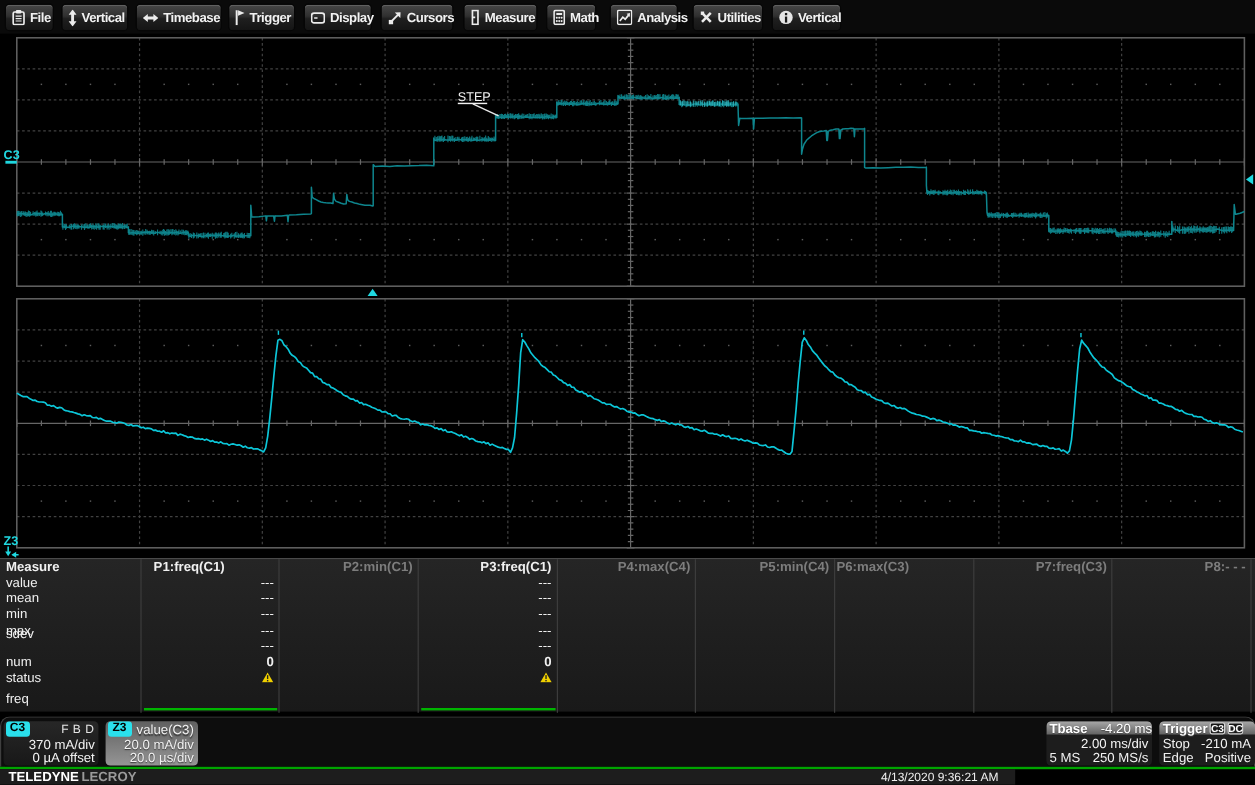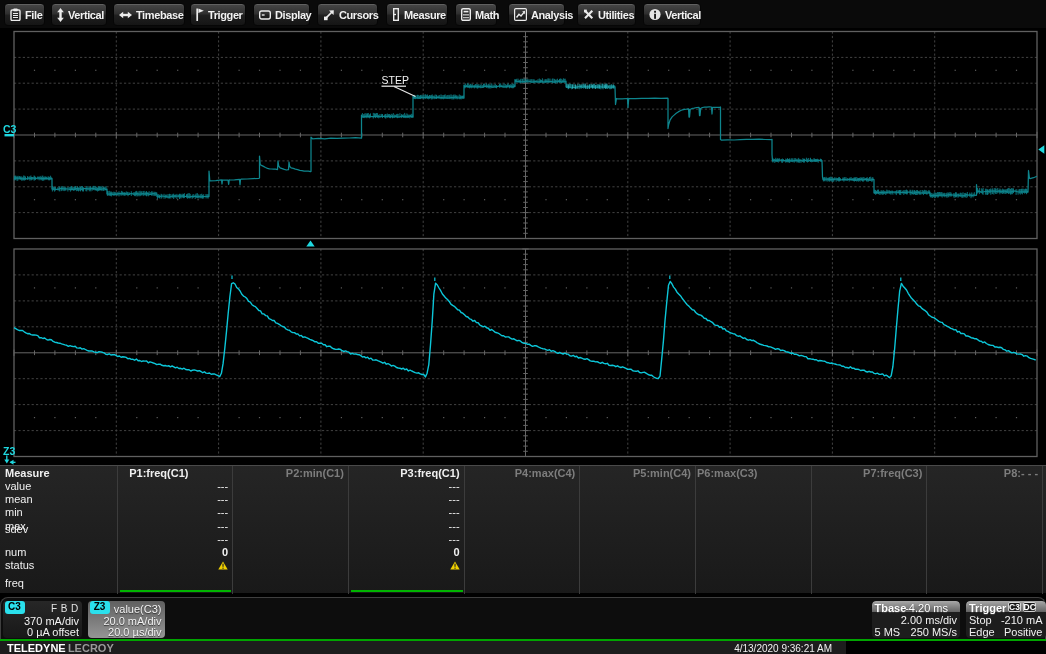--- a/index.html
+++ b/index.html
@@ -537,21 +537,21 @@
     <div style="position:absolute;left:1042.1px;top:0;width:1px;height:128px;background:#3c3c3c"></div>
     <div style="position:absolute;left:5px;top:1px;font-weight:bold;color:#f0f0f0">Measure</div>
     <div style="position:absolute;left:5px;top:14px;font-weight:normal;color:#f0f0f0">value</div>
     <div style="position:absolute;left:5px;top:27.2px;font-weight:normal;color:#f0f0f0">mean</div>
     <div style="position:absolute;left:5px;top:40.4px;font-weight:normal;color:#f0f0f0">min</div>
     <div style="position:absolute;left:5px;top:53.6px;font-weight:normal;color:#f0f0f0">max</div>
     <div style="position:absolute;left:5px;top:57px;font-weight:normal;color:#f0f0f0">sdev</div>
     <div style="position:absolute;left:5px;top:80px;font-weight:normal;color:#f0f0f0">num</div>
     <div style="position:absolute;left:5px;top:93.2px;font-weight:normal;color:#f0f0f0">status</div>
     <div style="position:absolute;left:5px;top:110.5px;font-weight:normal;color:#f0f0f0">freq</div>
-    <div style="position:absolute;left:104px;top:1px;width:109.69999999999999px;text-align:center;font-weight:bold;color:#f0f0f0">P1:freq(C1)</div>
+    <div style="position:absolute;left:128px;top:1px;width:109.69999999999999px;text-align:left;font-weight:bold;color:#f0f0f0">P1:freq(C1)</div>
     <div style="position:absolute;left:118.5px;top:14px;width:109.69999999999999px;text-align:right;color:#f0f0f0">---</div>
     <div style="position:absolute;left:118.5px;top:27.2px;width:109.69999999999999px;text-align:right;color:#f0f0f0">---</div>
     <div style="position:absolute;left:118.5px;top:40.4px;width:109.69999999999999px;text-align:right;color:#f0f0f0">---</div>
     <div style="position:absolute;left:118.5px;top:53.6px;width:109.69999999999999px;text-align:right;color:#f0f0f0">---</div>
     <div style="position:absolute;left:118.5px;top:66.8px;width:109.69999999999999px;text-align:right;color:#f0f0f0">---</div>
     <div style="position:absolute;left:118.5px;top:80px;width:109.69999999999999px;text-align:right;color:#f0f0f0;font-weight:bold">0</div>
     <div style="position:absolute;left:118.5px;top:93.4px;width:109.69999999999999px;text-align:right"><svg width="10" height="9" viewBox="0 0 10 9" style="vertical-align:-1px">
         <polygon points="5,0.5 9.7,8.5 0.3,8.5" fill="#f0d000"></polygon>
         <rect x="4.45" y="2.6" width="1.15" height="3.2" fill="#222"></rect>
         <rect x="4.45" y="6.6" width="1.15" height="1.2" fill="#222"></rect>
@@ -586,21 +586,21 @@
     </div>
     <div class="dbox" style="left:87px;width:76.5px;background:linear-gradient(180deg,#606060,#959595)">
       <div class="tag">Z3</div>
       <div class="r rs" style="top:2px">value(C3)</div>
       <div class="r rs" style="top:14px">20.0 mA/div</div>
       <div class="r rs" style="top:25.5px">20.0 µs/div</div>
     </div>
     <div class="dbox" style="left:870.5px;width:88.5px;background:#1d1d1d">
       <div class="hdr">
         <b style="position:absolute;left:3px;top:1px">Tbase</b>
-        <span style="position:absolute;right:12px;top:1px">-4.20 ms</span>
+        <span style="position:absolute;right:0;top:1px">-4.20 ms</span>
       </div>
       <div class="r" style="top:13.5px;right:3px">2.00 ms/div</div>
       <div style="position:absolute;left:3px;top:25.5px;color:#f0f0f0">5 MS</div>
       <div class="r" style="top:25.5px;right:3px">250 MS/s</div>
     </div>
     <div class="dbox" style="left:965px;width:79.5px;background:#1d1d1d">
       <div class="hdr">
         <b style="position:absolute;left:3px;top:1px">Trigger</b>
         <span class="badge" style="right:24.5px">C3</span>
         <span class="badge" style="right:10px">DC</span>

